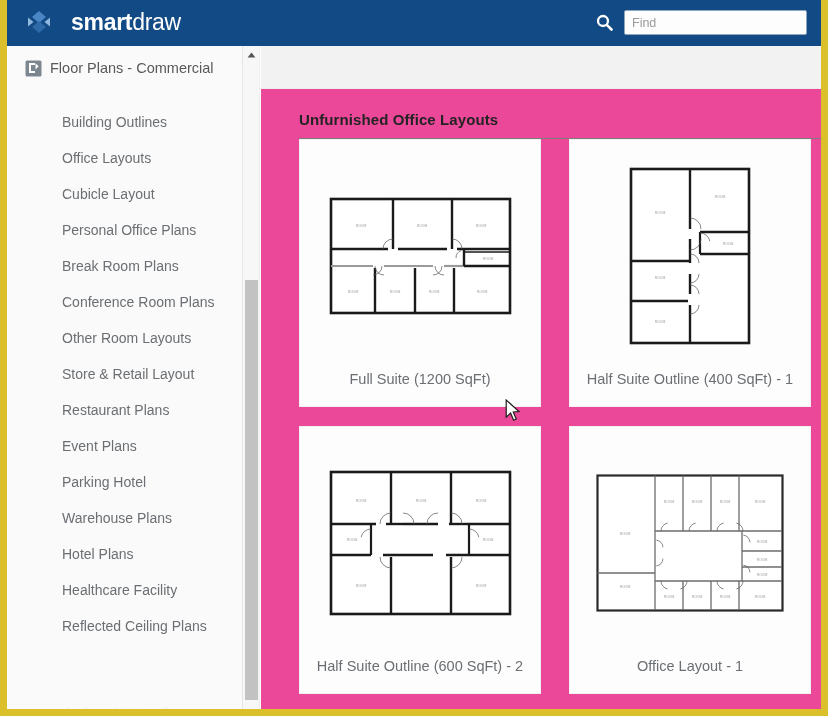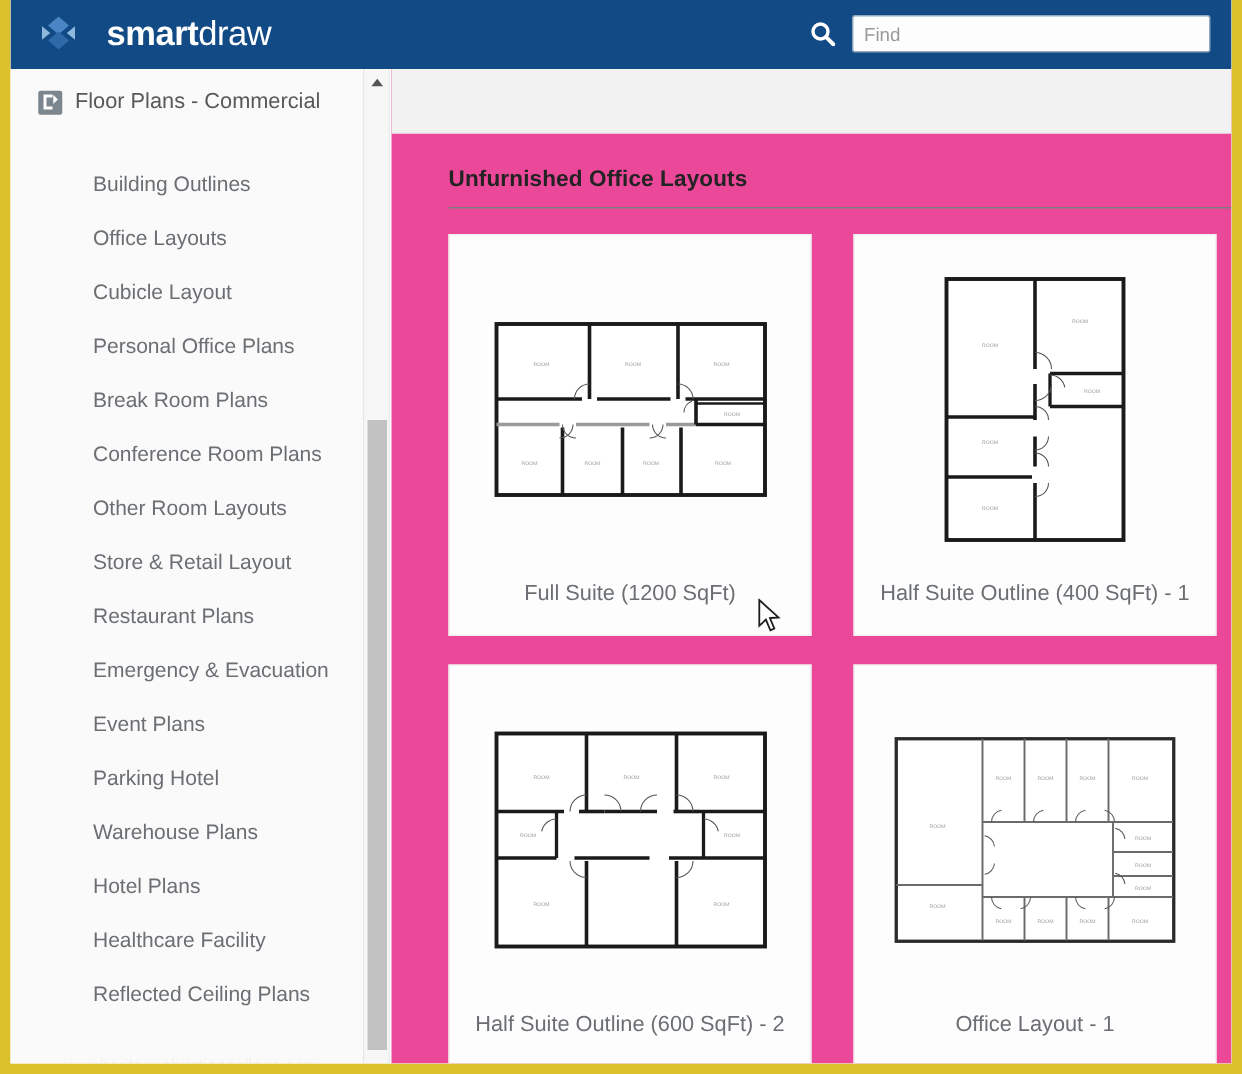--- a/index.html
+++ b/index.html
@@ -46,21 +46,21 @@
   }
   #logo-text .bold { font-weight: bold; }
   #logo-text .light { font-weight: normal; }
 
   #search-zone {
     position: absolute; right: 14px; top: 10px;
     display: flex; align-items: center; gap: 11px;
   }
   #search-icon { width: 17px; height: 17px; display: block; }
   #search-input {
-    width: 239px; height: 25px;
+    width: 183px; height: 25px;
     background: #fdfdfd;
     border: 1px solid #8fa7bf;
     border-radius: 2px;
     font-family: "Liberation Sans", sans-serif;
     font-size: 12.5px;
     color: #333;
     padding: 0 7px;
     outline: none;
   }
   #search-input::placeholder { color: #9a9a9a; }
@@ -146,21 +146,20 @@
     letter-spacing: 0.1px;
   }
   #section-rule {
     margin-top: 10px;
     height: 1px;
     background: #7d7d7d;
     width: 522px;
   }
 
   #grid {
-    margin-top: 17px;
     display: grid;
     grid-template-columns: 242px 242px;
     gap: 19px 28px;
     width: 522px;
   }
   .card {
     width: 242px; height: 268px;
     background: #fdfdfd;
     border: 1px solid #f0f0f0;
     display: flex;
@@ -246,23 +245,20 @@
             <span>Conference Room Plans</span>
           </div>
           <div class="sb-item">
             <span>Other Room Layouts</span>
           </div>
           <div class="sb-item">
             <span>Store &amp; Retail Layout</span>
           </div>
           <div class="sb-item">
             <span>Restaurant Plans</span>
-          </div>
-          <div class="sb-item">
-            <span>Emergency &amp; Evacuation</span>
           </div>
           <div class="sb-item">
             <span>Event Plans</span>
           </div>
           <div class="sb-item">
             <span>Parking Hotel</span>
           </div>
           <div class="sb-item">
             <span>Warehouse Plans</span>
           </div>

